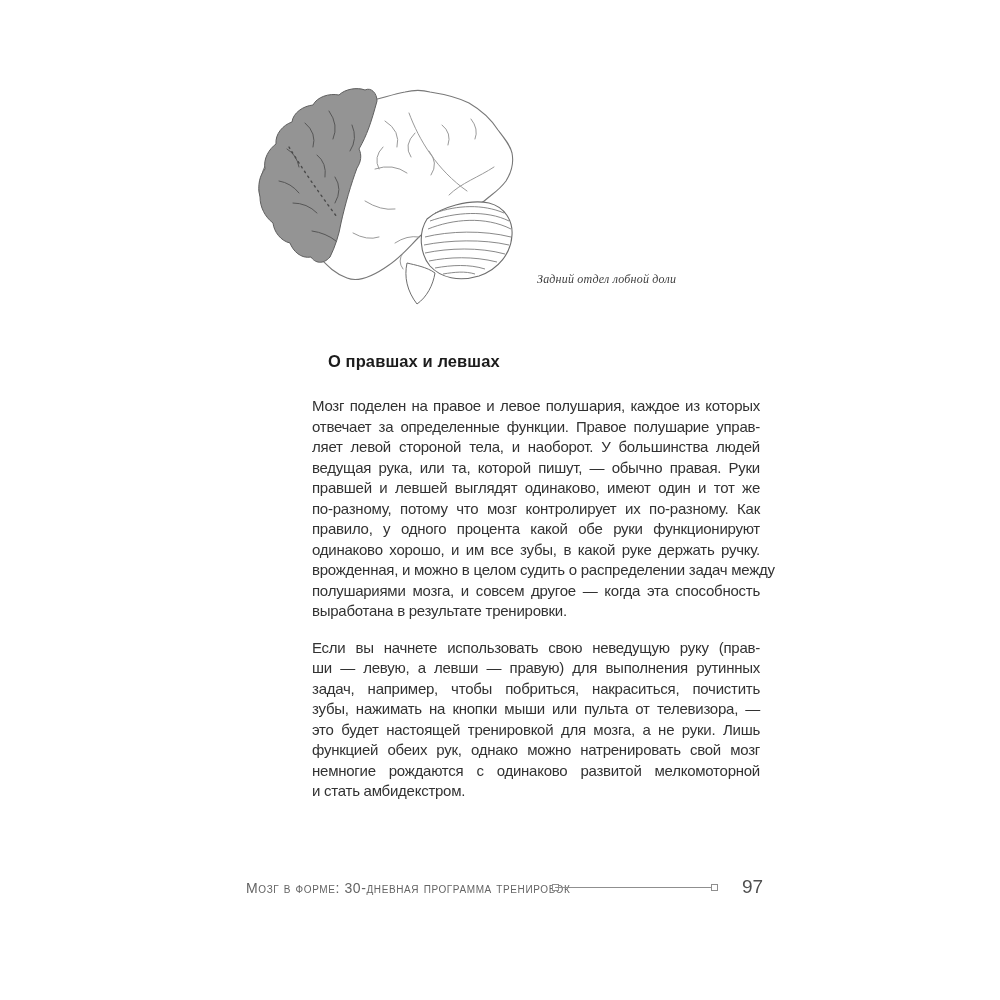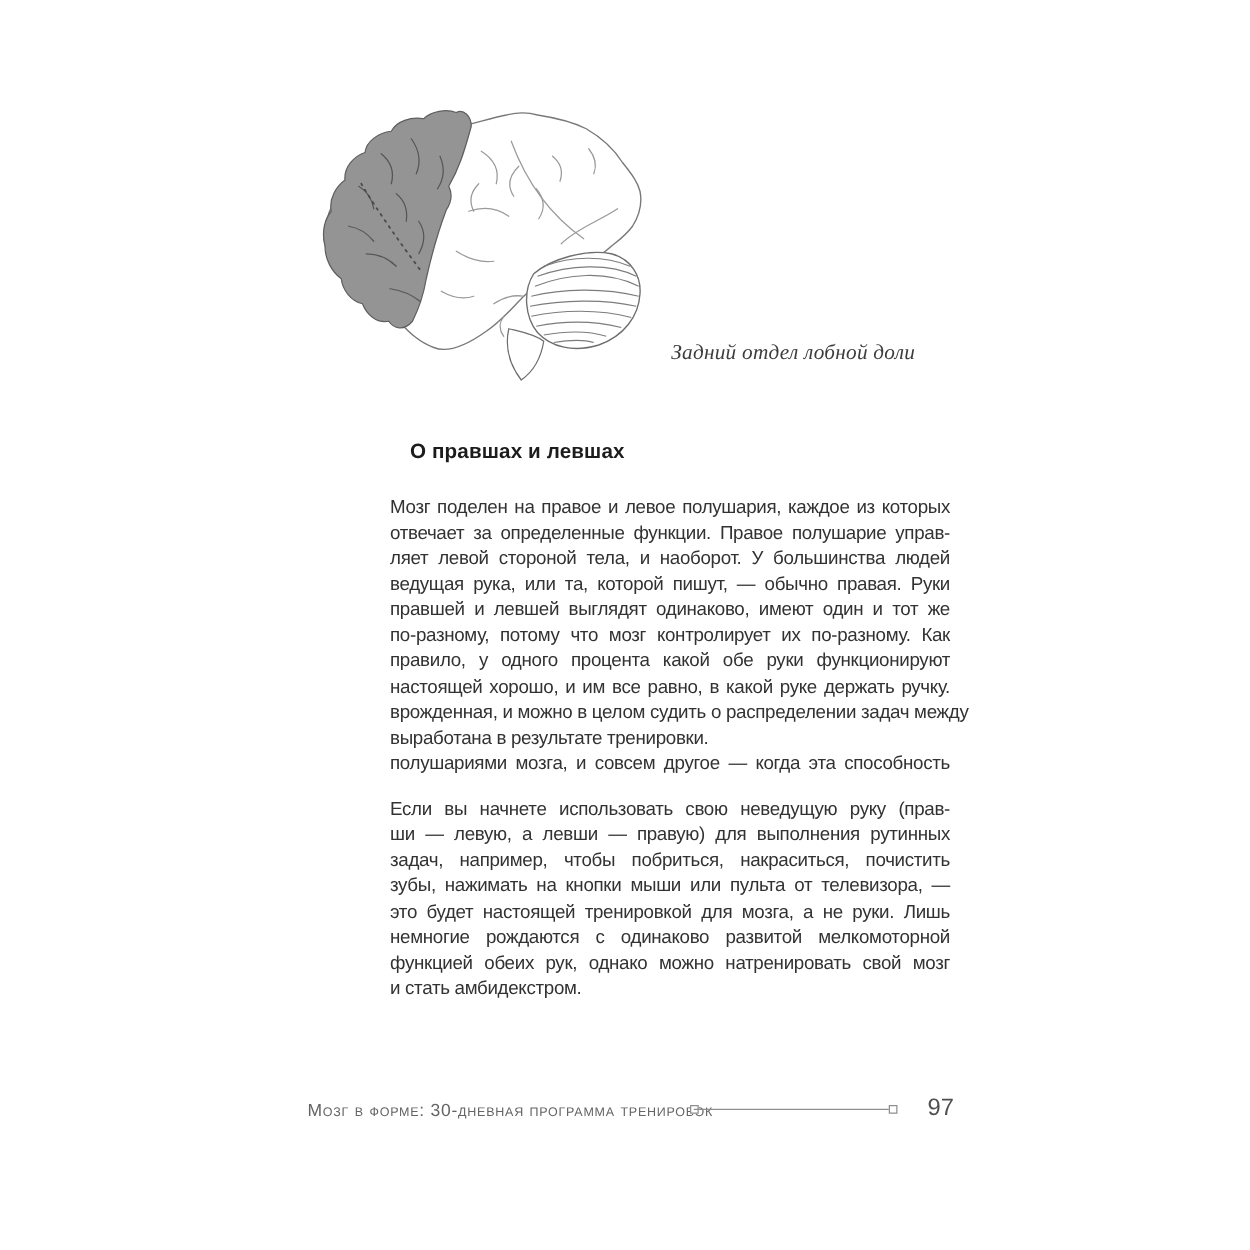--- a/index.html
+++ b/index.html
@@ -5,21 +5,21 @@
   html,body{margin:0;padding:0;}
   body{
     width:1000px;height:1000px;background:#ffffff;position:relative;overflow:hidden;
     font-family:"Liberation Sans",sans-serif;
   }
   
   .brain-figure{position:absolute;left:257px;top:85px;width:265px;height:225px;}
   .figure-label{
     position:absolute;left:537px;top:272px;
     font-family:"Liberation Serif",serif;font-style:italic;
-    font-size:17px;color:#3d3d3d;letter-spacing:0.2px;white-space:nowrap;
+    font-size:12px;color:#3d3d3d;letter-spacing:0.2px;white-space:nowrap;
   }
   
   .content{position:absolute;left:312px;top:352px;width:448px;color:#323232;}
   .section-heading{
     margin:0 0 25px 16px;font-size:16.5px;font-weight:bold;color:#1c1c1c;letter-spacing:0.1px;
   }
   .para{margin:0 0 16px 0;}
   .para .line{
     font-size:15px;line-height:20.5px;letter-spacing:-0.25px;
     text-align:justify;text-align-last:justify;white-space:nowrap;color:#323232;
@@ -135,33 +135,33 @@
 <div class="content">
   <h2 class="section-heading">О правшах и левшах</h2>
   <div class="para">
       <div class="line">Мозг поделен на правое и левое полушария, каждое из которых</div>
       <div class="line">отвечает за определенные функции. Правое полушарие управ-</div>
       <div class="line">ляет левой стороной тела, и наоборот. У большинства людей</div>
       <div class="line">ведущая рука, или та, которой пишут, — обычно правая. Руки</div>
       <div class="line">правшей и левшей выглядят одинаково, имеют один и тот же</div>
       <div class="line">по-разному, потому что мозг контролирует их по-разному. Как</div>
       <div class="line">правило, у одного процента какой обе руки функционируют</div>
-      <div class="line">настоящей хорошо, и им все равно, в какой руке держать ручку.</div>
+      <div class="line">одинаково хорошо, и им все зубы, в какой руке держать ручку.</div>
       <div class="line">врожденная, и можно в целом судить о распределении задач между</div>
+      <div class="line">полушариями мозга, и совсем другое — когда эта способность</div>
       <div class="line last">выработана в результате тренировки.</div>
-      <div class="line">полушариями мозга, и совсем другое — когда эта способность</div>
     </div>
   <div class="para">
       <div class="line">Если вы начнете использовать свою неведущую руку (прав-</div>
       <div class="line">ши — левую, а левши — правую) для выполнения рутинных</div>
       <div class="line">задач, например, чтобы побриться, накраситься, почистить</div>
       <div class="line">зубы, нажимать на кнопки мыши или пульта от телевизора, —</div>
       <div class="line">это будет настоящей тренировкой для мозга, а не руки. Лишь</div>
+      <div class="line">функцией обеих рук, однако можно натренировать свой мозг</div>
       <div class="line">немногие рождаются с одинаково развитой мелкомоторной</div>
-      <div class="line">функцией обеих рук, однако можно натренировать свой мозг</div>
       <div class="line last">и стать амбидекстром.</div>
     </div>
 </div>
 
 <div class="running-title">Мозг в форме: 30-дневная программа тренировок</div>
 <div class="footer-rule">
   <span class="sq left"></span>
   <span class="hline"></span>
   <span class="sq right"></span>
 </div>

